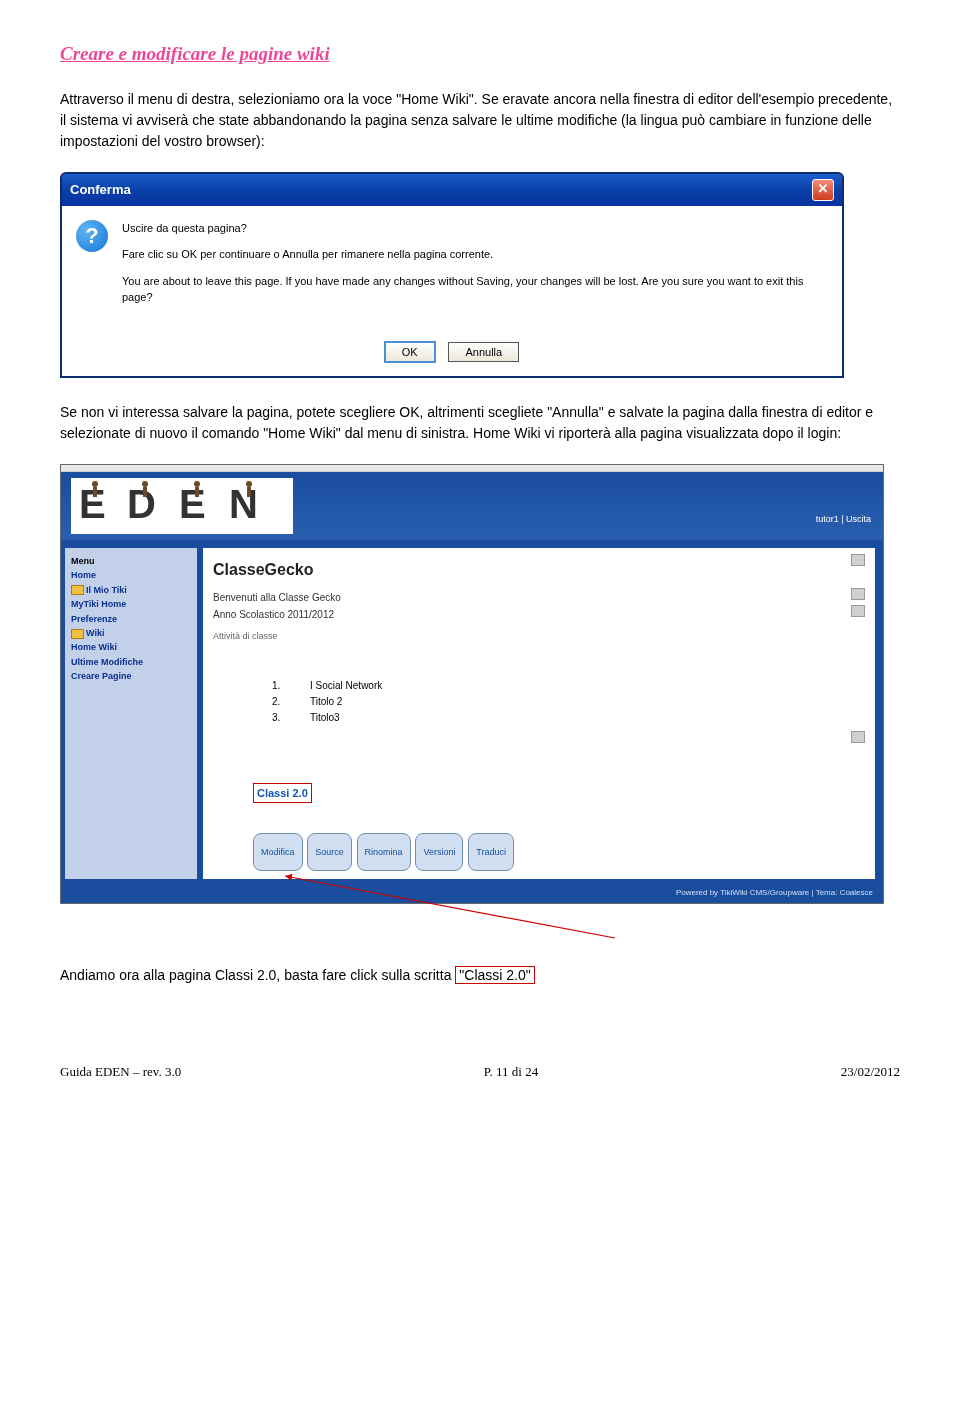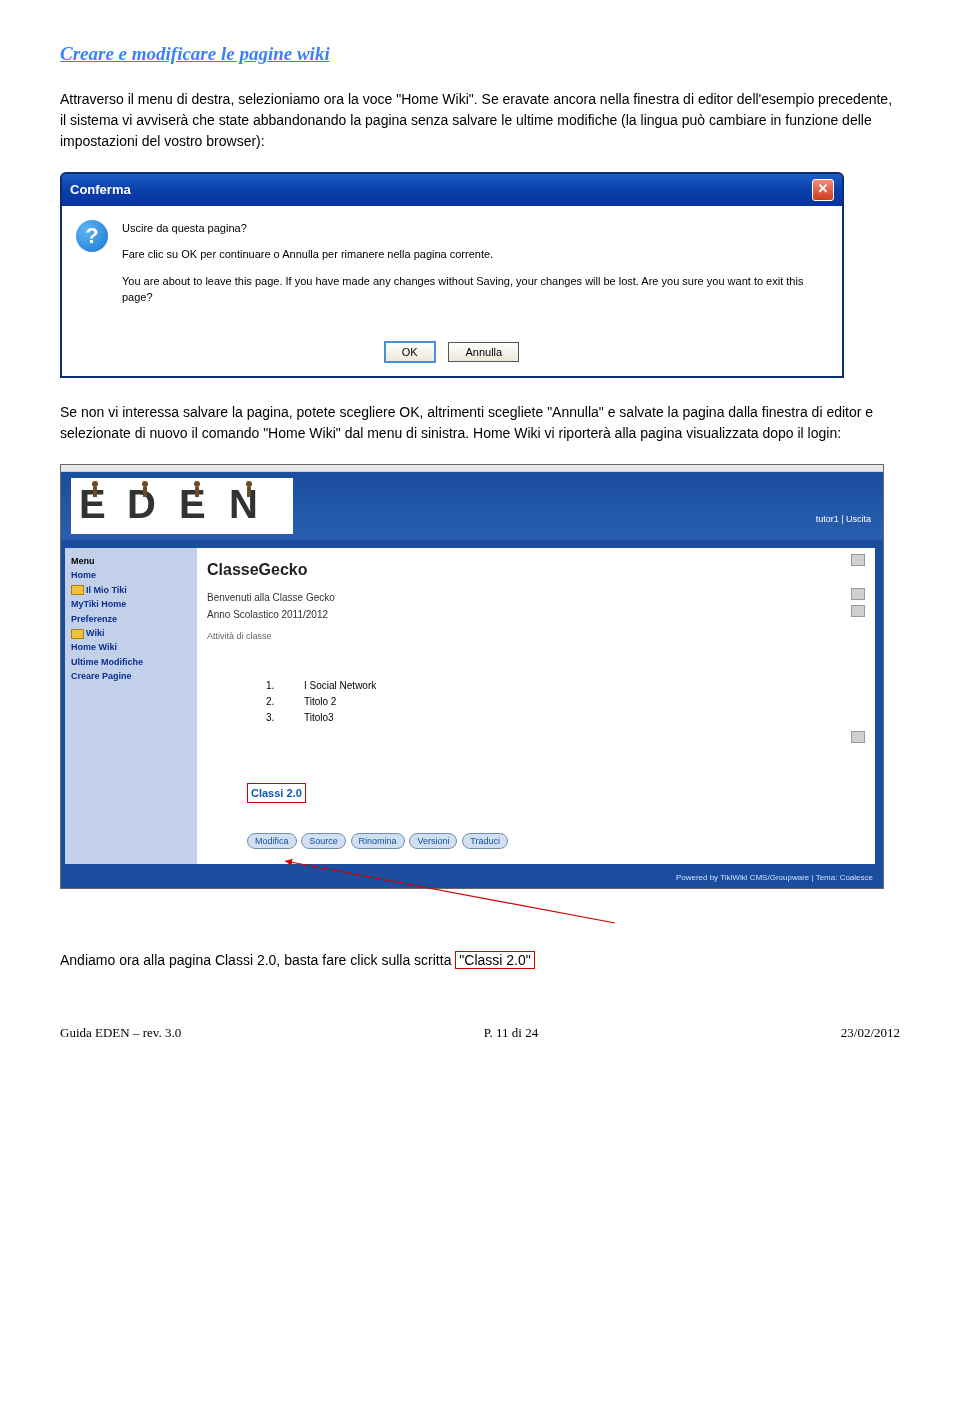--- a/index.html
+++ b/index.html
@@ -6,21 +6,21 @@
     margin: 0;
     padding: 40px 60px;
     font-family: Georgia, 'Times New Roman', serif;
     font-size: 15px;
     line-height: 1.5;
     color: #000;
     background: #fff;
     width: 840px;
   }
   .title {
-    color: #3b82f6;
+    color: #ec4899;
     font-style: italic;
     font-weight: bold;
     font-size: 19px;
     text-decoration: underline;
     margin-bottom: 20px;
   }
   .para {
     margin-bottom: 20px;
     font-family: Verdana, Arial, sans-serif;
     font-size: 14px;
@@ -127,21 +127,21 @@
     position: absolute;
     right: 12px;
     bottom: 14px;
     color: #fff;
     font-size: 9px;
   }
   .eden-body {
     display: flex;
     background: #1a4d9e;
     padding: 8px 8px 4px 4px;
-    gap: 0;
+    gap: 6px;
   }
   .eden-menu {
     width: 120px;
     background: #c2d0ea;
     padding: 6px;
     font-size: 9px;
     line-height: 1.6;
   }
   .eden-menu .menu-label {
     color: #000;
@@ -216,21 +216,21 @@
     margin-top: 50px;
     margin-left: 40px;
   }
   .eden-tools {
     margin-top: 30px;
     margin-left: 40px;
   }
   .eden-tool-btn {
     font-family: Verdana, sans-serif;
     font-size: 9px;
-    padding: 2px 7px;
+    padding: 13px 7px;
     border: 1px solid #7090b0;
     background: #d1dff0;
     color: #1250a0;
     border-radius: 8px;
     margin-right: 2px;
   }
   .eden-footer {
     background: #1a4d9e;
     text-align: right;
     padding: 4px 10px;
@@ -242,21 +242,21 @@
   }
   .arrow-svg {
     position: relative;
     margin-top: -40px;
     margin-bottom: 10px;
   }
   .final-para {
     font-family: Verdana, Arial, sans-serif;
     font-size: 14px;
     margin-top: 8px;
-    margin-bottom: 52px;
+    margin-bottom: 76px;
   }
   .red-box {
     border: 1px solid #cc0000;
     padding: 0 3px;
   }
   .doc-footer {
     display: flex;
     justify-content: space-between;
     font-family: 'Times New Roman', serif;
     font-size: 13px;

